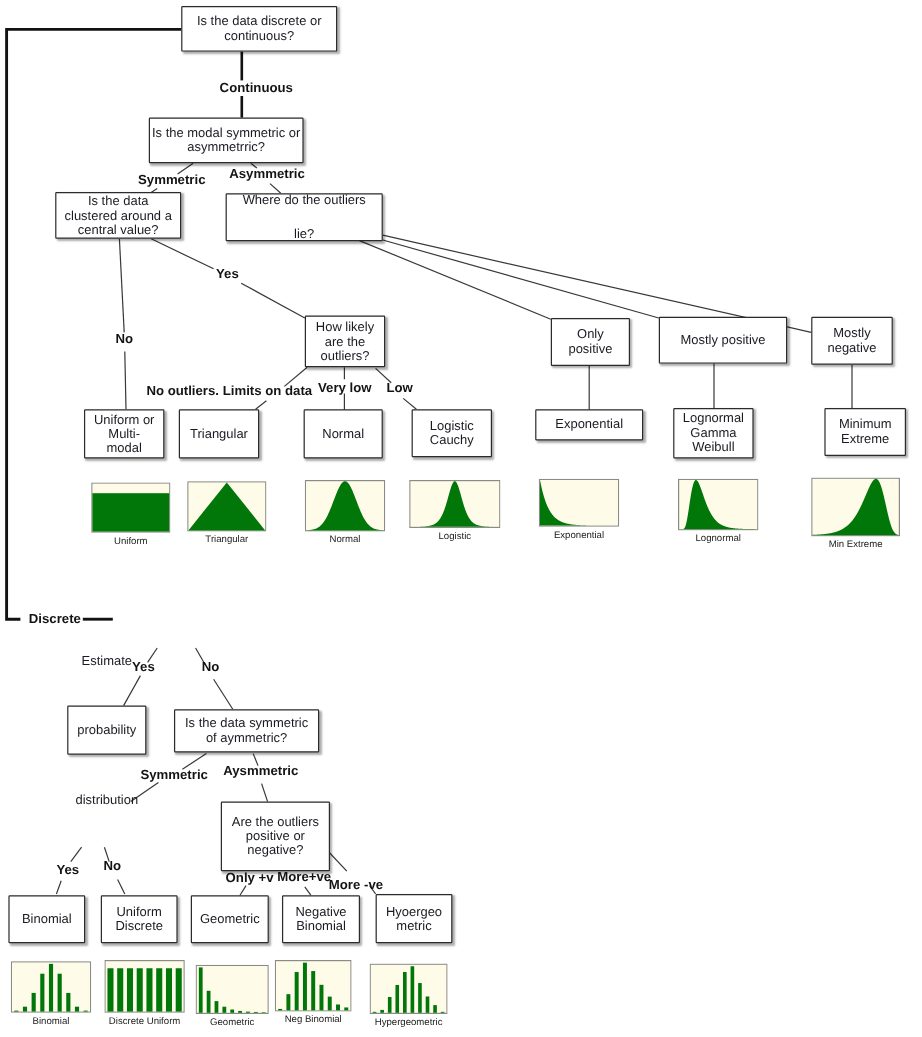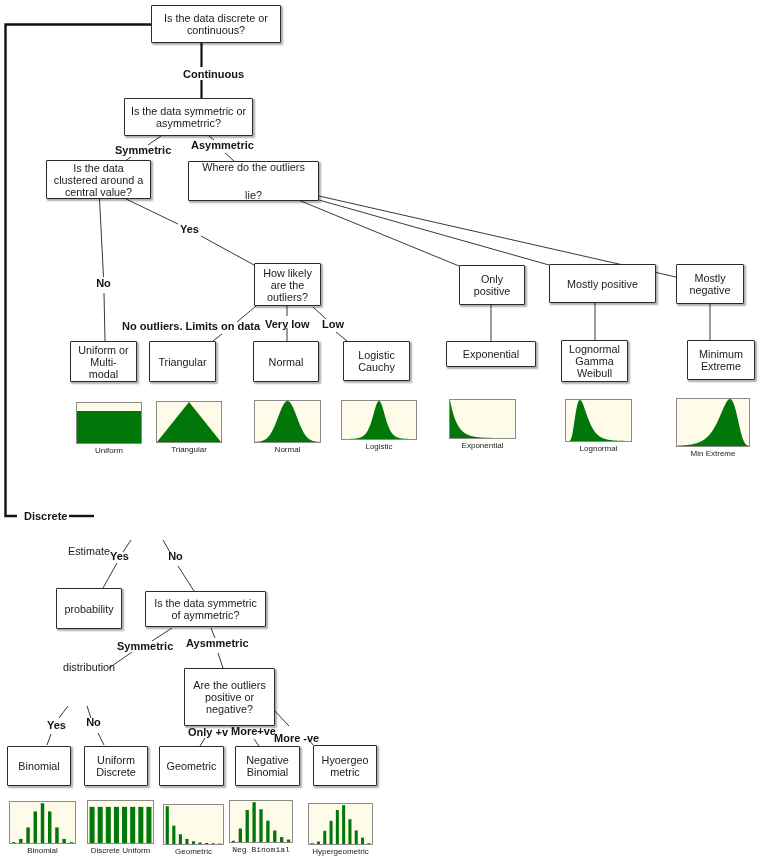--- a/index.html
+++ b/index.html
@@ -68,21 +68,21 @@
       <polyline points="254,739 259,746" fill="none" stroke="#383838" stroke-width="1" stroke-linecap="butt"></polyline>
       <polyline points="274,710 289,726" fill="none" stroke="#383838" stroke-width="1" stroke-linecap="butt"></polyline>
       <polyline points="308,738 313,745" fill="none" stroke="#383838" stroke-width="1" stroke-linecap="butt"></polyline>
       <polygon points="124.80,161.20 132.15,163.19 131.05,165.55" fill="#1d1d1d"></polygon>
     </svg>
 <div class="node" style="left: 151px; top: 5px; width: 130px; height: 38px;">
       <span class="ln">Is the data discrete or</span>
       <span class="ln">continuous?</span>
     </div>
     <div class="node" style="left: 124px; top: 98px; width: 129px; height: 38px;">
-      <span class="ln">Is the data symmetric or</span>
+      <span class="ln">Is the modal symmetric or</span>
       <span class="ln">asymmetrric?</span>
     </div>
     <div class="node" style="left: 46px; top: 160px; width: 105px; height: 39px;">
       <span class="ln">Is the data</span>
       <span class="ln">clustered around a</span>
       <span class="ln">central value?</span>
     </div>
     <div class="node" style="left: 188px; top: 161px; width: 131px; height: 40px; gap: 16px;">
       <span class="ln">Where do the outliers</span>
       <span class="ln">lie?</span>
@@ -301,21 +301,21 @@
           <rect x="8.68" y="27.47" width="3.3066666666666666" height="13.530000000000001" fill="#01770a"></rect>
           <rect x="15.568888888888889" y="9.02" width="3.3066666666666666" height="31.98" fill="#01770a"></rect>
           <rect x="22.45777777777778" y="1.230000000000004" width="3.3066666666666666" height="39.769999999999996" fill="#01770a"></rect>
           <rect x="29.346666666666668" y="8.199999999999996" width="3.3066666666666666" height="32.800000000000004" fill="#01770a"></rect>
           <rect x="36.23555555555556" y="19.68" width="3.3066666666666666" height="21.32" fill="#01770a"></rect>
           <rect x="43.12444444444445" y="29.52" width="3.3066666666666666" height="11.48" fill="#01770a"></rect>
           <rect x="50.01333333333334" y="36.08" width="3.3066666666666666" height="4.92" fill="#01770a"></rect>
           <rect x="56.90222222222223" y="38.54" width="3.3066666666666666" height="2.46" fill="#01770a"></rect>
         </g>
       </svg>
-      <div class="clabel" style="top: 45px; font-family: Liberation Mono, monospace;">Neg Binomial</div>
+      <div class="clabel" style="top: 45px;">Neg Binomial</div>
     </div>
     <div class="chartbox" style="left: 308px; top: 803px; width: 65px; height: 42px;">
       <svg width="65" height="42" viewBox="0 0 65 42">
         <rect x="0.5" y="0.5" width="64" height="41" fill="#FEFCE8" stroke="#8a8a86" stroke-width="1"></rect>
         <g transform="translate(1,1)">
           <rect x="1.638" y="39.2" width="3.024" height="0.8" fill="#01770a"></rect>
           <rect x="7.938" y="37.6" width="3.024" height="2.4" fill="#01770a"></rect>
           <rect x="14.238" y="26.799999999999997" width="3.024" height="13.200000000000001" fill="#01770a"></rect>
           <rect x="20.537999999999997" y="16.8" width="3.024" height="23.2" fill="#01770a"></rect>
           <rect x="26.838" y="6" width="3.024" height="34" fill="#01770a"></rect>

